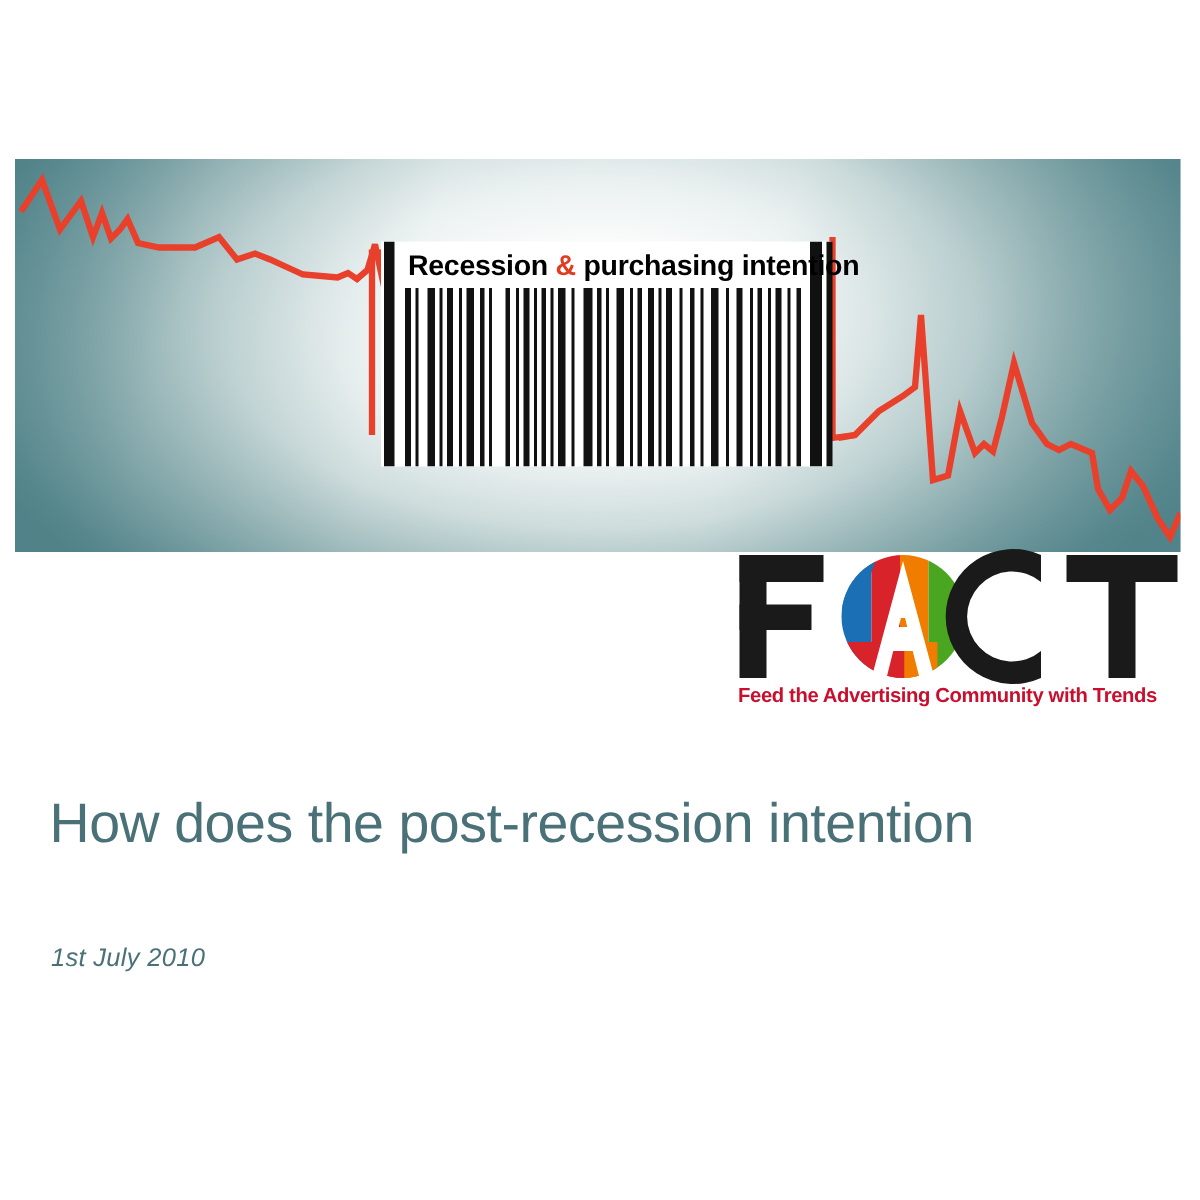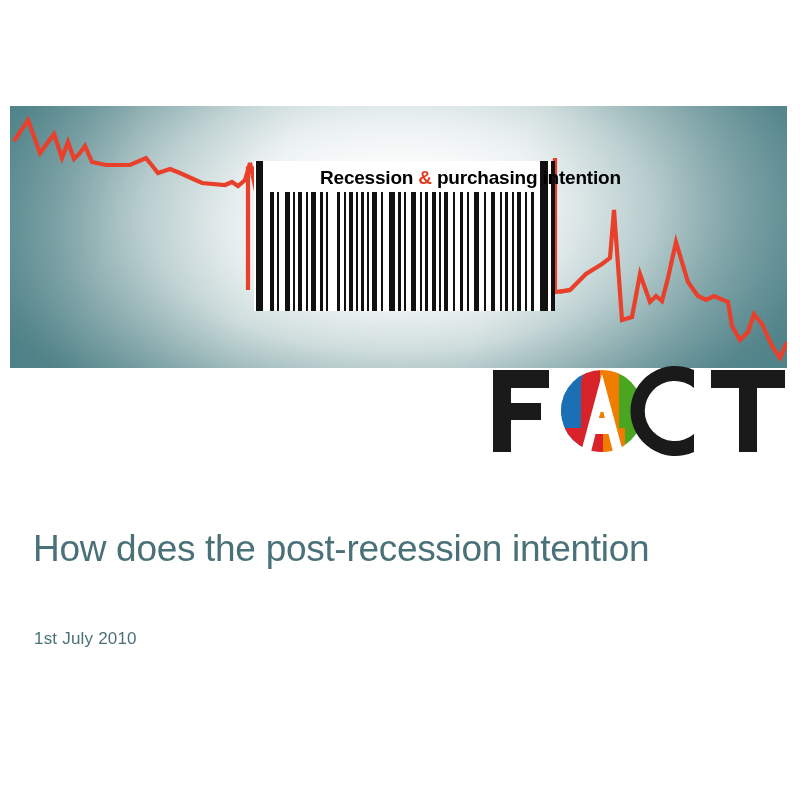--- a/index.html
+++ b/index.html
@@ -90,21 +90,20 @@
     width: 272px;
     height: 26px;
     font-family: "Liberation Sans", sans-serif;
     font-weight: bold;
     font-size: 19px;
     line-height: 26px;
     letter-spacing: -0.2px;
     color: #000000;
     white-space: nowrap;
     text-align: center;
-    margin-left: 48px;
   }
   .barcode-text .amp { color: #e23b20; }
 
   
   .logo {
     position: absolute;
     left: 489px;
     top: 366px;
     width: 300px;
     height: 112px;
@@ -140,20 +139,21 @@
 
   .date {
     position: absolute;
     left: 34px;
     top: 629px;
     font-family: "Liberation Sans", sans-serif;
     font-size: 17px;
     font-weight: 400;
     color: #4a7178;
     letter-spacing: 0.2px;
+    font-style: italic;
   }
 </style>
 </head>
 <body>
 
 <div class="slide">
 
   <div class="banner">
     <div class="banner-grad-overlay"></div>
 
@@ -265,20 +265,21 @@
 
       <g>
         <path d="M205 22 A30 30 0 1 0 205 68 L205 86 A45 45 0 1 1 205 4 Z" fill="#1a1a1a"></path>
       </g>
 
       <g fill="#1a1a1a">
         <rect x="222" y="4" width="74" height="18"></rect>
         <rect x="250" y="4" width="18" height="82"></rect>
       </g>
     </svg>
+    <div class="logo-tagline">Feed the Advertising Community with Trends</div>
   </div>
 
   <div class="title">
     <span class="title-line">How does the post-recession intention</span>
   </div>
 
   <div class="date">1st July 2010</div>
 
 </div>
 

